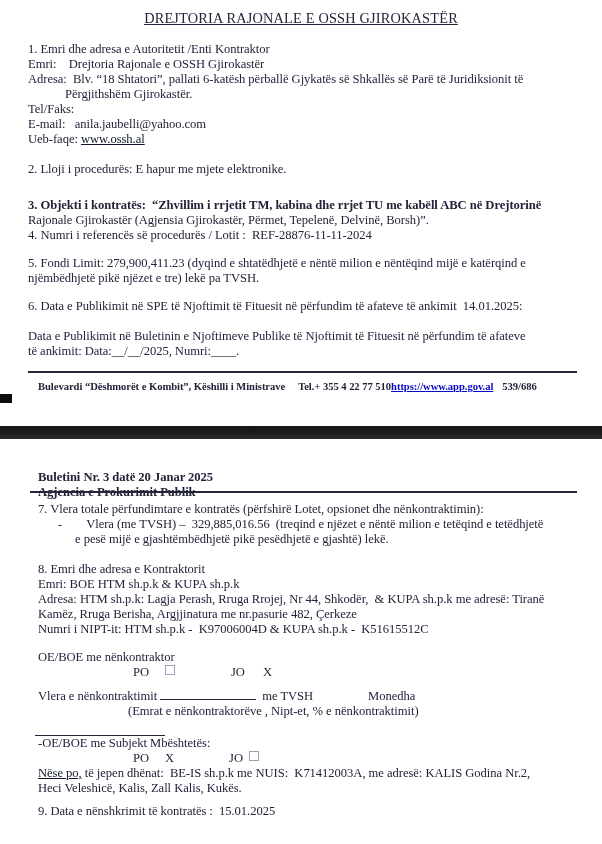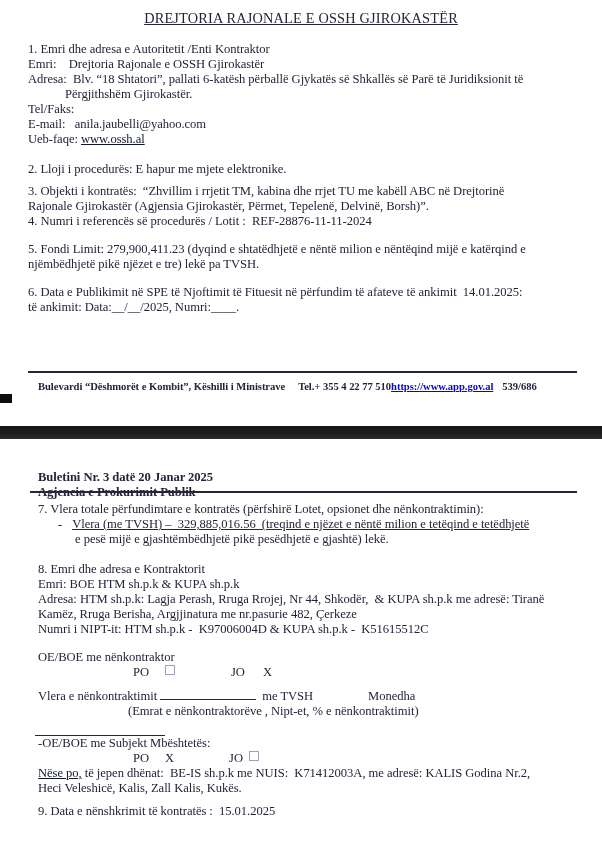--- a/index.html
+++ b/index.html
@@ -19,21 +19,21 @@
   .line { white-space: pre; }
   .doc-title {
     position: absolute; top: 11px; left: 0; width: 602px;
     text-align: center; font-weight: normal; font-size: 14.3px;
     text-decoration: underline;
     letter-spacing: 0.2px;
   }
   .body1 { position: absolute; top: 42px; left: 28px; width: 540px; }
   .body2 { position: absolute; top: 502px; left: 38px; width: 540px; }
   .indent37 { padding-left: 37px; }
-  .mt7  { margin-top: 7px; }
+  .mt7  { margin-top: 21px; font-weight: bold; }
   .mt8  { margin-top: 8px; }
   .mt13 { margin-top: 13px; }
   .mt15 { margin-top: 15px; }
   .ulink { text-decoration: underline; color: #0f172a; }
   .bluelink { color: #0707c9; text-decoration: underline; font-weight: bold; }
   .footer {
     position: absolute; top: 371px; left: 28px; width: 549px;
     border-top: 2.5px solid #26263a; padding-top: 6px;
   }
   .footer-row {
@@ -55,21 +55,21 @@
   .hdr2 {
     position: absolute; top: 470px; left: 38px; width: 532px;
     display: flex; justify-content: space-between;
     font-weight: bold; font-size: 12.6px; flex-direction: column;
   }
   .hdr2-line {
     position: absolute; top: 491px; left: 30px; width: 547px;
     border-top: 2.2px solid #26263a;
   }
   .bullet-row { padding-left: 20px; white-space: pre; }
-  .bullet-text { margin-left: 10px; text-decoration: underline; }
+  .bullet-text { margin-left: 24px; }
   .cbx {
     display: inline-block; width: 8px; height: 8px;
     border: 1px solid #9aa0b8; margin-bottom: 1px;
     vertical-align: baseline;
   }
   .row-po1 { padding-left: 95px; white-space: pre; }
   .cb-gap1 { margin-left: 16px; }
   .jo-gap1 { margin-left: 56px; }
   .x-gap1  { margin-left: 18px; }
   .x-gap2  { margin-left: 16px; }
@@ -110,20 +110,21 @@
 
     <div class="line mt7">3. Objekti i kontratës:  “Zhvillim i rrjetit TM, kabina dhe rrjet TU me kabëll ABC në Drejtorinë</div>
     <div class="line">Rajonale Gjirokastër (Agjensia Gjirokastër, Përmet, Tepelenë, Delvinë, Borsh)”.</div>
     <div class="line">4. Numri i referencës së procedurës / Lotit :  REF-28876-11-11-2024</div>
 
     <div class="line mt13">5. Fondi Limit: 279,900,411.23 (dyqind e shtatëdhjetë e nëntë milion e nëntëqind mijë e katërqind e</div>
     <div class="line">njëmbëdhjetë pikë njëzet e tre) lekë pa TVSH.</div>
 
     <div class="line mt13">6. Data e Publikimit në SPE të Njoftimit të Fituesit në përfundim të afateve të ankimit  14.01.2025:</div>
 
+    <div class="line mt15">Data e Publikimit në Buletinin e Njoftimeve Publike të Njoftimit të Fituesit në përfundim të afateve</div>
     <div class="line">të ankimit: Data:__/__/2025, Numri:____.</div>
   </div>
 
   <div class="footer">
     <div class="footer-row">
       <span>Bulevardi “Dëshmorët e Kombit”, Këshilli i Ministrave</span>
       <span class="footer-tel">Tel.+ 355 4 22 77 510</span>
       <span class="footer-link bluelink">https://www.app.gov.al</span>
       <span class="footer-page">539/686</span>
     </div>

